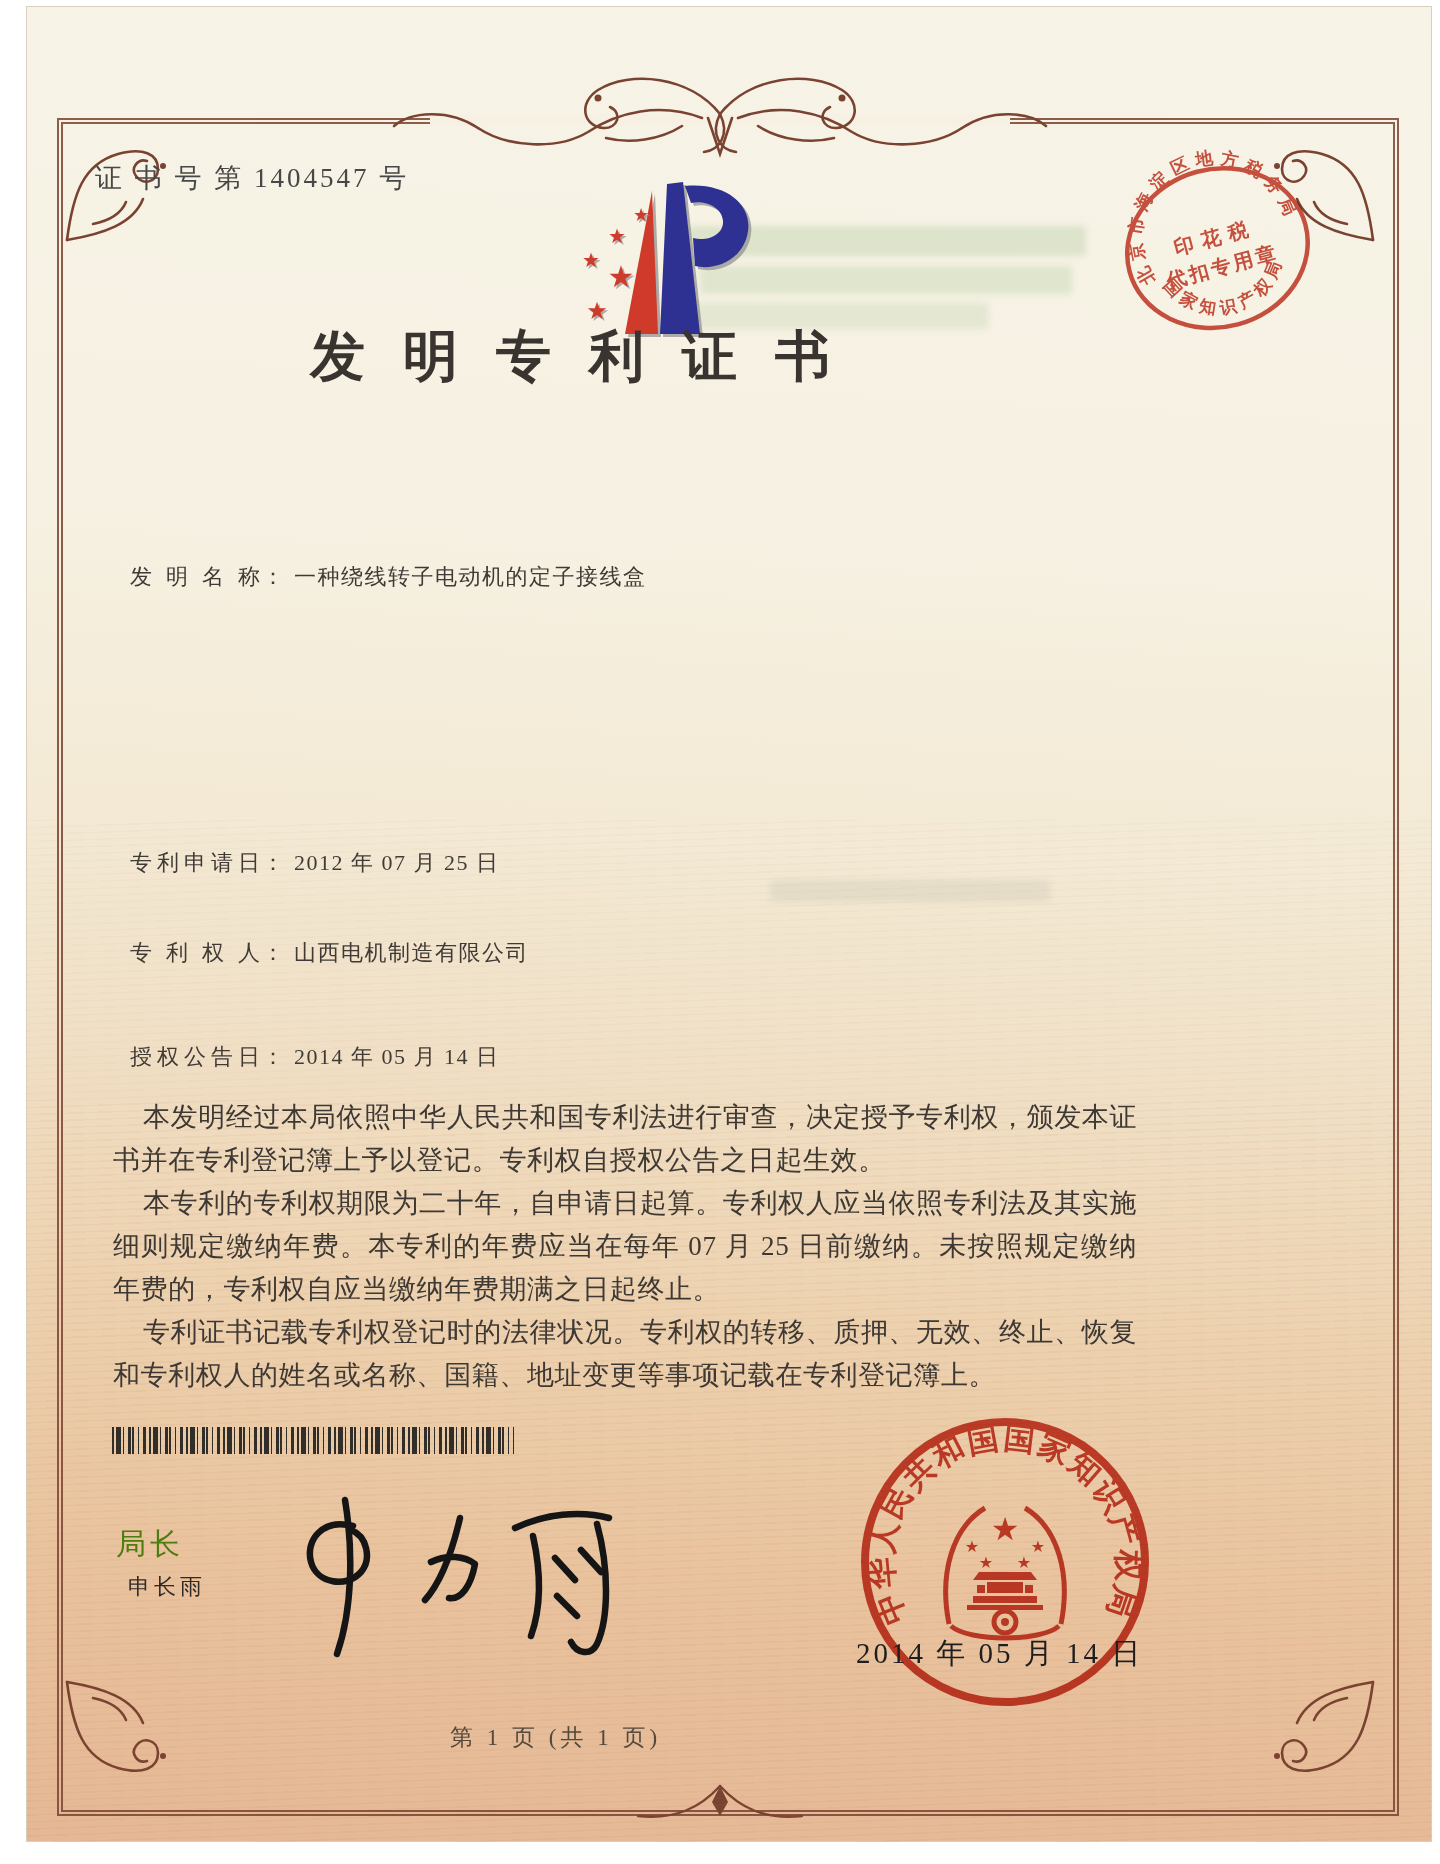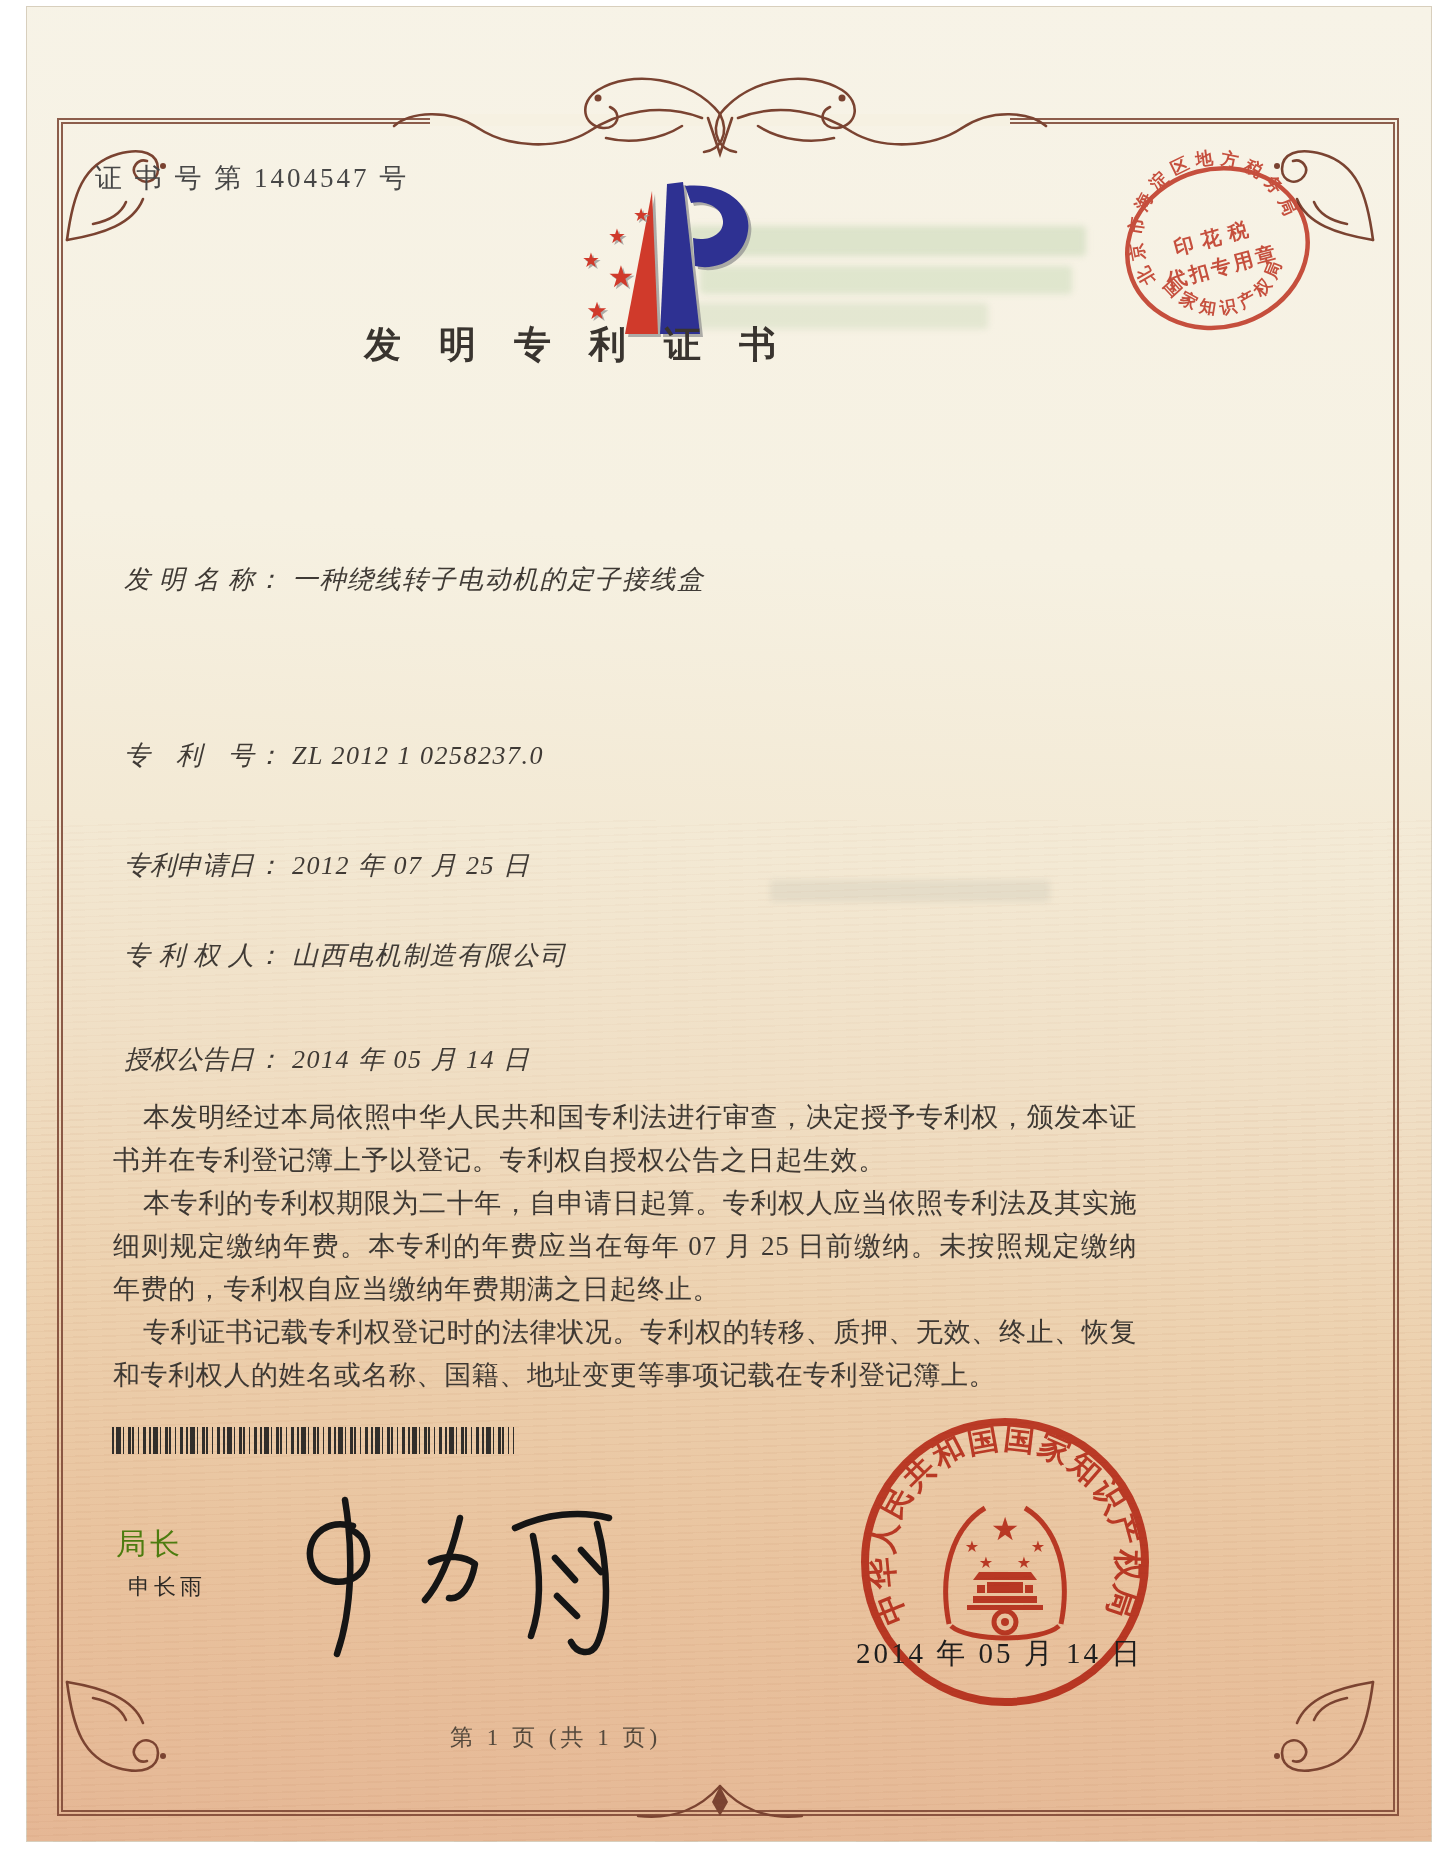--- a/index.html
+++ b/index.html
@@ -34,24 +34,24 @@
     position:absolute;left:57px;top:118px;width:1330px;height:1686px;
     border:6px double var(--frame_brown);opacity:.85;
   }
   .orn{position:absolute;pointer-events:none;}
   .orn svg{display:block;}
   .cert-no{
     position:absolute;left:95px;top:160px;font-size:27px;letter-spacing:3px;color:#474747;
   }
   .title-wrap{position:absolute;left:100px;top:320px;width:940px;text-align:center;}
   .title-wrap span{
-    display:inline-block;font-size:37px;font-weight:600;color:#39342f;
+    display:inline-block;font-size:55px;font-weight:600;color:#39342f;
     letter-spacing:38px;margin-right:-38px;
   }
-  .field{position:absolute;left:124px;font-size:26px;color:#3f3a35;white-space:nowrap;font-style:italic;}
+  .field{position:absolute;left:130px;font-size:22px;color:#3f3a35;white-space:nowrap;}
   .field .flabel{
     display:inline-block;width:130px;text-align:justify;text-align-last:justify;
     vertical-align:top;
   }
   .field .colon{display:inline-block;margin:0 10px 0 2px;}
   .field .fvalue{letter-spacing:1.5px;}
   .paras{
     position:absolute;left:113px;top:1096px;width:1024px;
     font-size:27px;line-height:43px;letter-spacing:.6px;color:#3d3833;text-align:justify;
   }
@@ -217,23 +217,20 @@
       <text x="100" y="126" font-size="20" font-weight="700" text-anchor="middle" letter-spacing="3" class="sealRed">代扣专用章</text>
     </svg>
   </div>
 
   <div class="title-wrap">
     <span>发明专利证书</span>
   </div>
 
   <div class="field" style="top:562px;">
     <span class="flabel">发明名称</span><span class="colon">：</span><span class="fvalue">一种绕线转子电动机的定子接线盒</span>
-  </div>
-  <div class="field" style="top:738px;">
-    <span class="flabel">专利号</span><span class="colon">：</span><span class="fvalue">ZL 2012 1 0258237.0</span>
   </div>
   <div class="field" style="top:848px;">
     <span class="flabel">专利申请日</span><span class="colon">：</span><span class="fvalue">2012 年 07 月 25 日</span>
   </div>
   <div class="field" style="top:938px;">
     <span class="flabel">专利权人</span><span class="colon">：</span><span class="fvalue">山西电机制造有限公司</span>
   </div>
   <div class="field" style="top:1042px;">
     <span class="flabel">授权公告日</span><span class="colon">：</span><span class="fvalue">2014 年 05 月 14 日</span>
   </div>

